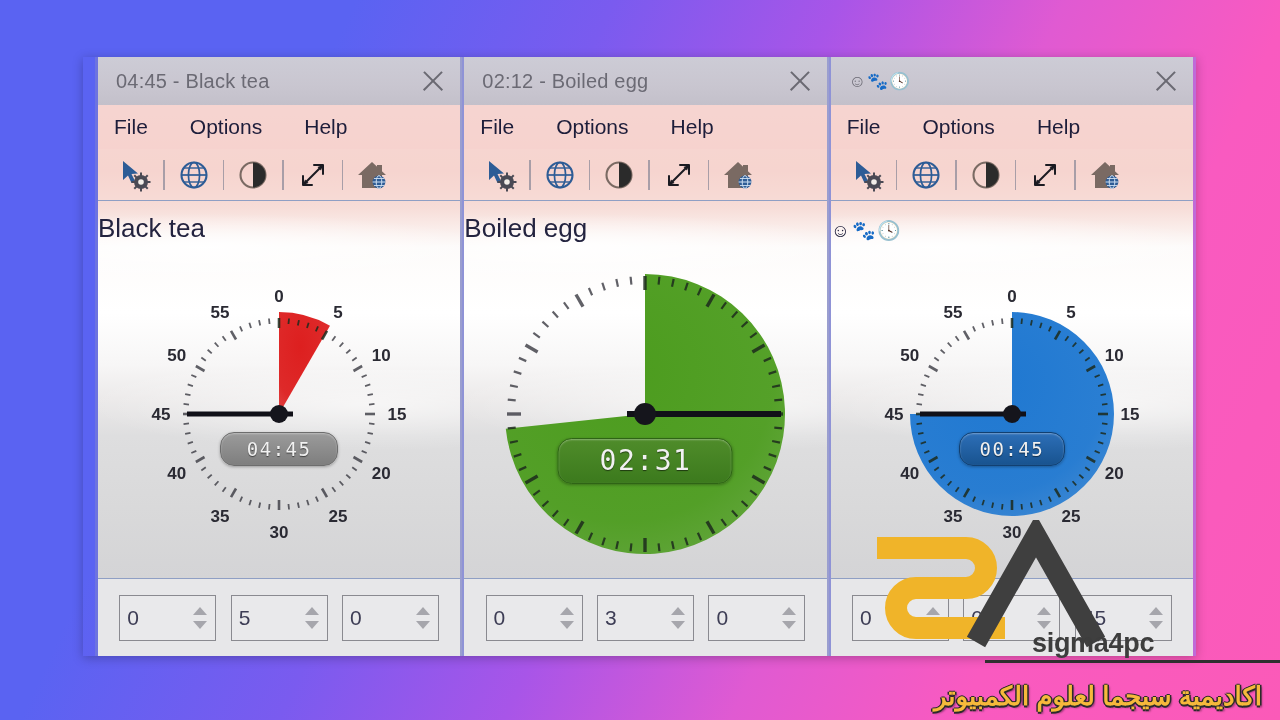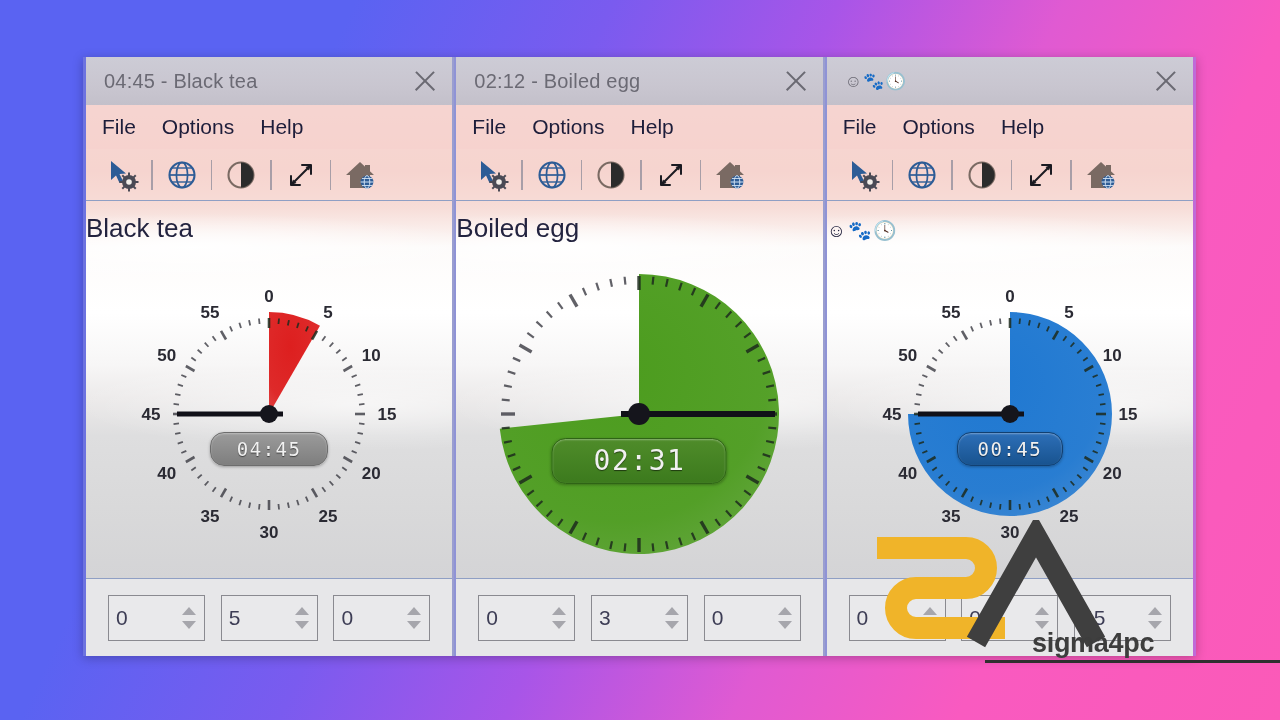--- a/index.html
+++ b/index.html
@@ -29,20 +29,21 @@
 
   
   #window-row {
     position: absolute;
     left: 83px;
     top: 57px;
     width: 1113px;
     height: 599px;
     display: flex;
     box-shadow: 0 2px 10px rgba(0,0,0,.25);
+    padding-left: 12px;
   }
 
   .timer-window {
     position: relative;
     flex: 1 1 0;
     display: flex;
     flex-direction: column;
     background: #f3f3f7;
     border-left: 2px solid #8f93d6;
     border-right: 2px solid #9a9ecf;
@@ -132,21 +133,21 @@
   }
 
   
   .menubar {
     position: relative;
     z-index: 4;
     height: 44px;
     display: flex;
     align-items: center;
     padding-left: 16px;
-    gap: 26px;
+    gap: 42px;
     background: rgba(246,214,209,.55);
   }
   .menu-item {
     font-size: 21px;
     color: #1d1d3a;
     cursor: pointer;
     white-space: nowrap;
   }
 
   
@@ -850,14 +851,15 @@
       </div>
     </div>
 
   <svg id="watermark" viewBox="0 0 330 145">
     <path d="M20 28 h78 a20 20 0 0 1 0 40 h-50 a20 20 0 0 0 0 40 h78" fill="none" stroke="#f0b429" stroke-width="22" stroke-linecap="square"></path>
     <path d="M108 122 L168 16 L228 122" fill="none" stroke="#3f3f3f" stroke-width="21" stroke-linejoin="miter"></path>
     <path d="M133 92 h70" fill="none" stroke="#3f3f3f" stroke-width="0"></path>
   </svg>
   <div id="wm-text">sigma4pc</div>
   <div id="wm-rule"></div>
+  <div id="wm-arabic">اكاديمية سيجما لعلوم الكمبيوتر</div>
 
 </div>
 
 </body></html>

